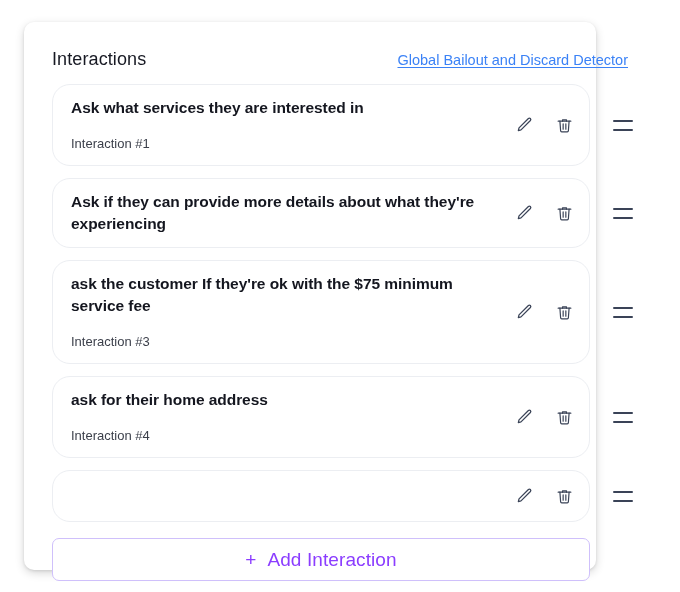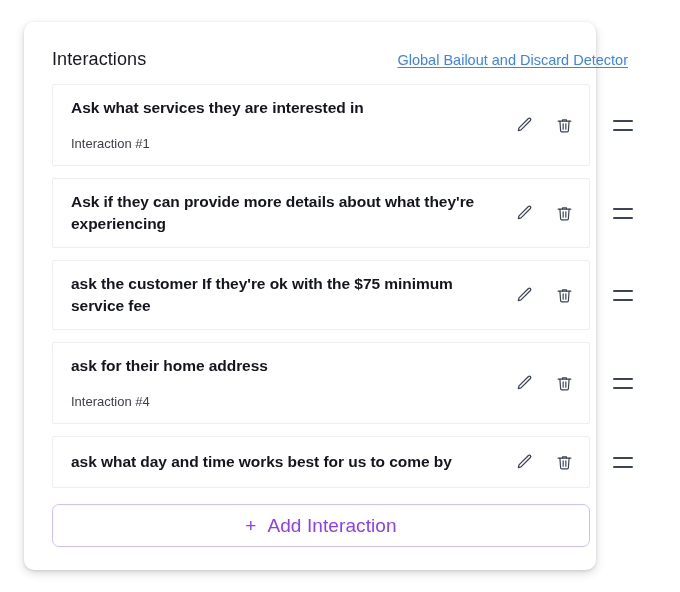--- a/index.html
+++ b/index.html
@@ -77,21 +77,21 @@
     display: flex;
     align-items: stretch;
     margin-bottom: 12px;
   }
 
   .card {
     width: 538px;
     box-sizing: border-box;
     background: #ffffff;
     border: 1px solid #eceef2;
-    border-radius: 2px;
+    border-radius: 18px;
     padding: 12px 14px 12px 18px;
     display: flex;
     align-items: center;
     justify-content: space-between;
     min-height: 52px;
   }
 
   .card-text {
     flex: 1 1 auto;
     min-width: 0;
@@ -266,20 +266,21 @@
             <span></span>
               <span></span>
           </span>
         </div>
       </div>
 
       <div class="row">
         <div class="card">
           <div class="card-text">
             <div class="card-title">ask the customer If they're ok with the $75 minimum service fee</div>
+            <div class="card-sub">Interaction #3</div>
           </div>
           <div class="card-actions">
             <button class="icon-btn">
               <span>
                 <svg width="20" height="20" viewBox="0 0 24 24" fill="none" stroke="#3a4357" stroke-width="1.5" stroke-linecap="round" stroke-linejoin="round">
                   <path d="M17.3 4.2a1.7 1.7 0 0 1 2.4 2.4L8.4 17.9l-3.2.8.8-3.2z"></path>
                 </svg>
               </span>
             </button>
             <button class="icon-btn">
@@ -334,21 +335,20 @@
           <span class="drag-handle">
             <span></span>
               <span></span>
           </span>
         </div>
       </div>
 
       <div class="row">
         <div class="card">
           <div class="card-text">
-            <div class="card-title">ask what day and time works best for us to come by</div>
           </div>
           <div class="card-actions">
             <button class="icon-btn">
               <span>
                 <svg width="20" height="20" viewBox="0 0 24 24" fill="none" stroke="#3a4357" stroke-width="1.5" stroke-linecap="round" stroke-linejoin="round">
                   <path d="M17.3 4.2a1.7 1.7 0 0 1 2.4 2.4L8.4 17.9l-3.2.8.8-3.2z"></path>
                 </svg>
               </span>
             </button>
             <button class="icon-btn">

